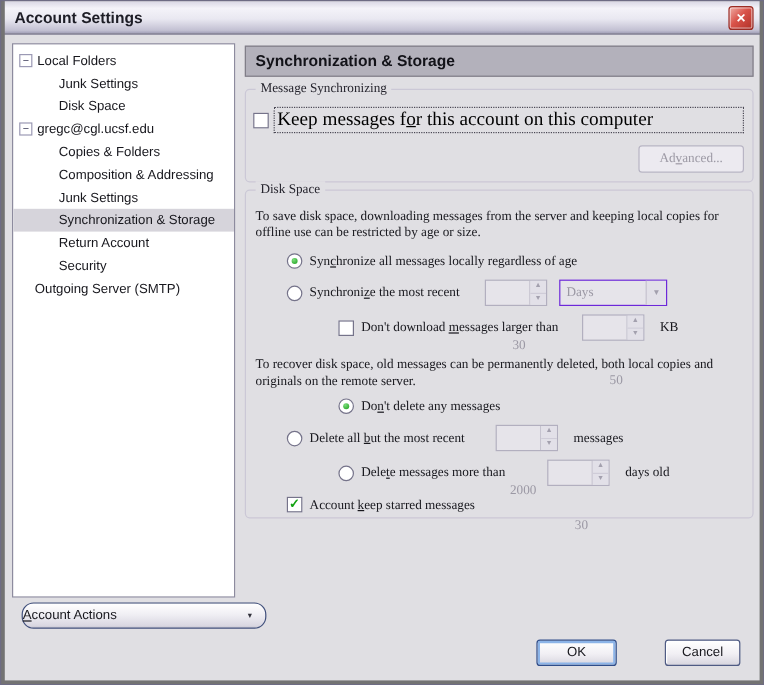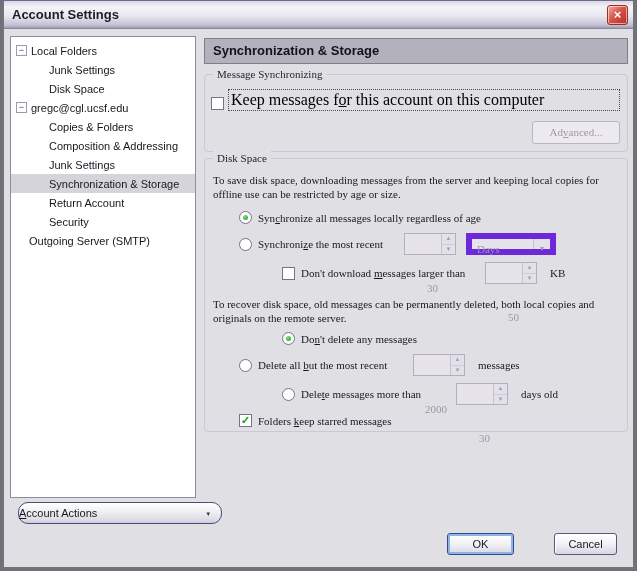--- a/index.html
+++ b/index.html
@@ -46,28 +46,28 @@
   .btn { border:1px solid #4f5b84; border-radius:3px; background:linear-gradient(#ffffff, #f1eff4 55%, #d8d6df); font-size:11px; color:#17171d; text-align:center; }
   .btn.disabled { background:#eceaf0; border-color:#b8b5c4; color:#9d9aa5; box-shadow:none; }
   .advanced-btn { position:absolute; right:7px; bottom:7px; width:88px; height:23px; line-height:21px; }
 
   .spin { width:52px; height:22px; border:1px solid #b2afbf; background:#e6e4ea; display:flex; flex:0 0 auto; }
   .spin-val { flex:1; text-align:right; font-size:11px; color:#9b98a4; line-height:20px; padding-right:3px;margin-top:44px; }
   .spin-btns { width:14px; border-left:1px solid #c6c3cf; display:flex; flex-direction:column; }
   .spin-btns span { flex:1; font-size:6px; line-height:9px; text-align:center; color:#a3a0ae; background:#e2e0e8; }
   .spin-btns span:first-child { border-bottom:1px solid #cfccd8; }
 
-  .combo { width:90px; height:22px; border:6px solid #6d28d9; background:#e6e4ea; display:flex; flex:0 0 auto;justify-content:flex-end; }
+  .combo { width:90px; height:22px; border:1px solid #6d28d9; background:#e6e4ea; display:flex; flex:0 0 auto;justify-content:flex-end; }
   .combo-val { flex:1; font-size:11px; color:#9b98a4; line-height:20px; padding-left:5px; }
   .combo-btn { width:17px; border-left:1px solid #c6c3cf; background:#e2e0e8; text-align:center; font-size:8px; line-height:20px; color:#a3a0ae; }
 
   .para { font-size:11px; line-height:14px; color:#17171d; }
 
   
-  .g1-row { padding:15px 8px 0 6px; display:flex; align-items:flex-end; }
+  .g1-row { padding:15px 8px 0 6px; display:flex; align-items:center; }
 
   
   .g2-inner { padding:14px 10px 0 8px; }
   .indent { margin-left:26px; }
   .r-gap-a { margin-top:10px; }
   .r-gap-b { margin-top:9px; }
   .r-gap-c { margin-top:7px;padding-left:43px; }
   .p2 { margin-top:13px; }
   .lbl-w1 { min-width:146px; }
   .lbl-w2 { min-width:184px; }
@@ -215,21 +215,21 @@
                 <span>▼</span>
               </span>
           </span>
           <span class="suffix">days old</span>
         </div>
 
         <div class="row indent r-gap-b">
           <span class="cb">
               <span class="mark">✓</span>
             </span>
-          <span class="ctl-label"><span>Folders </span><span class="u">k</span><span>eep starred messages</span></span>
+          <span class="ctl-label"><span>Account </span><span class="u">k</span><span>eep starred messages</span></span>
         </div>
       </div>
     </div>
 
     <div class="btn ok-btn">OK</div>
     <div class="btn cancel-btn">Cancel</div>
 
   </div>
 </div>
 

